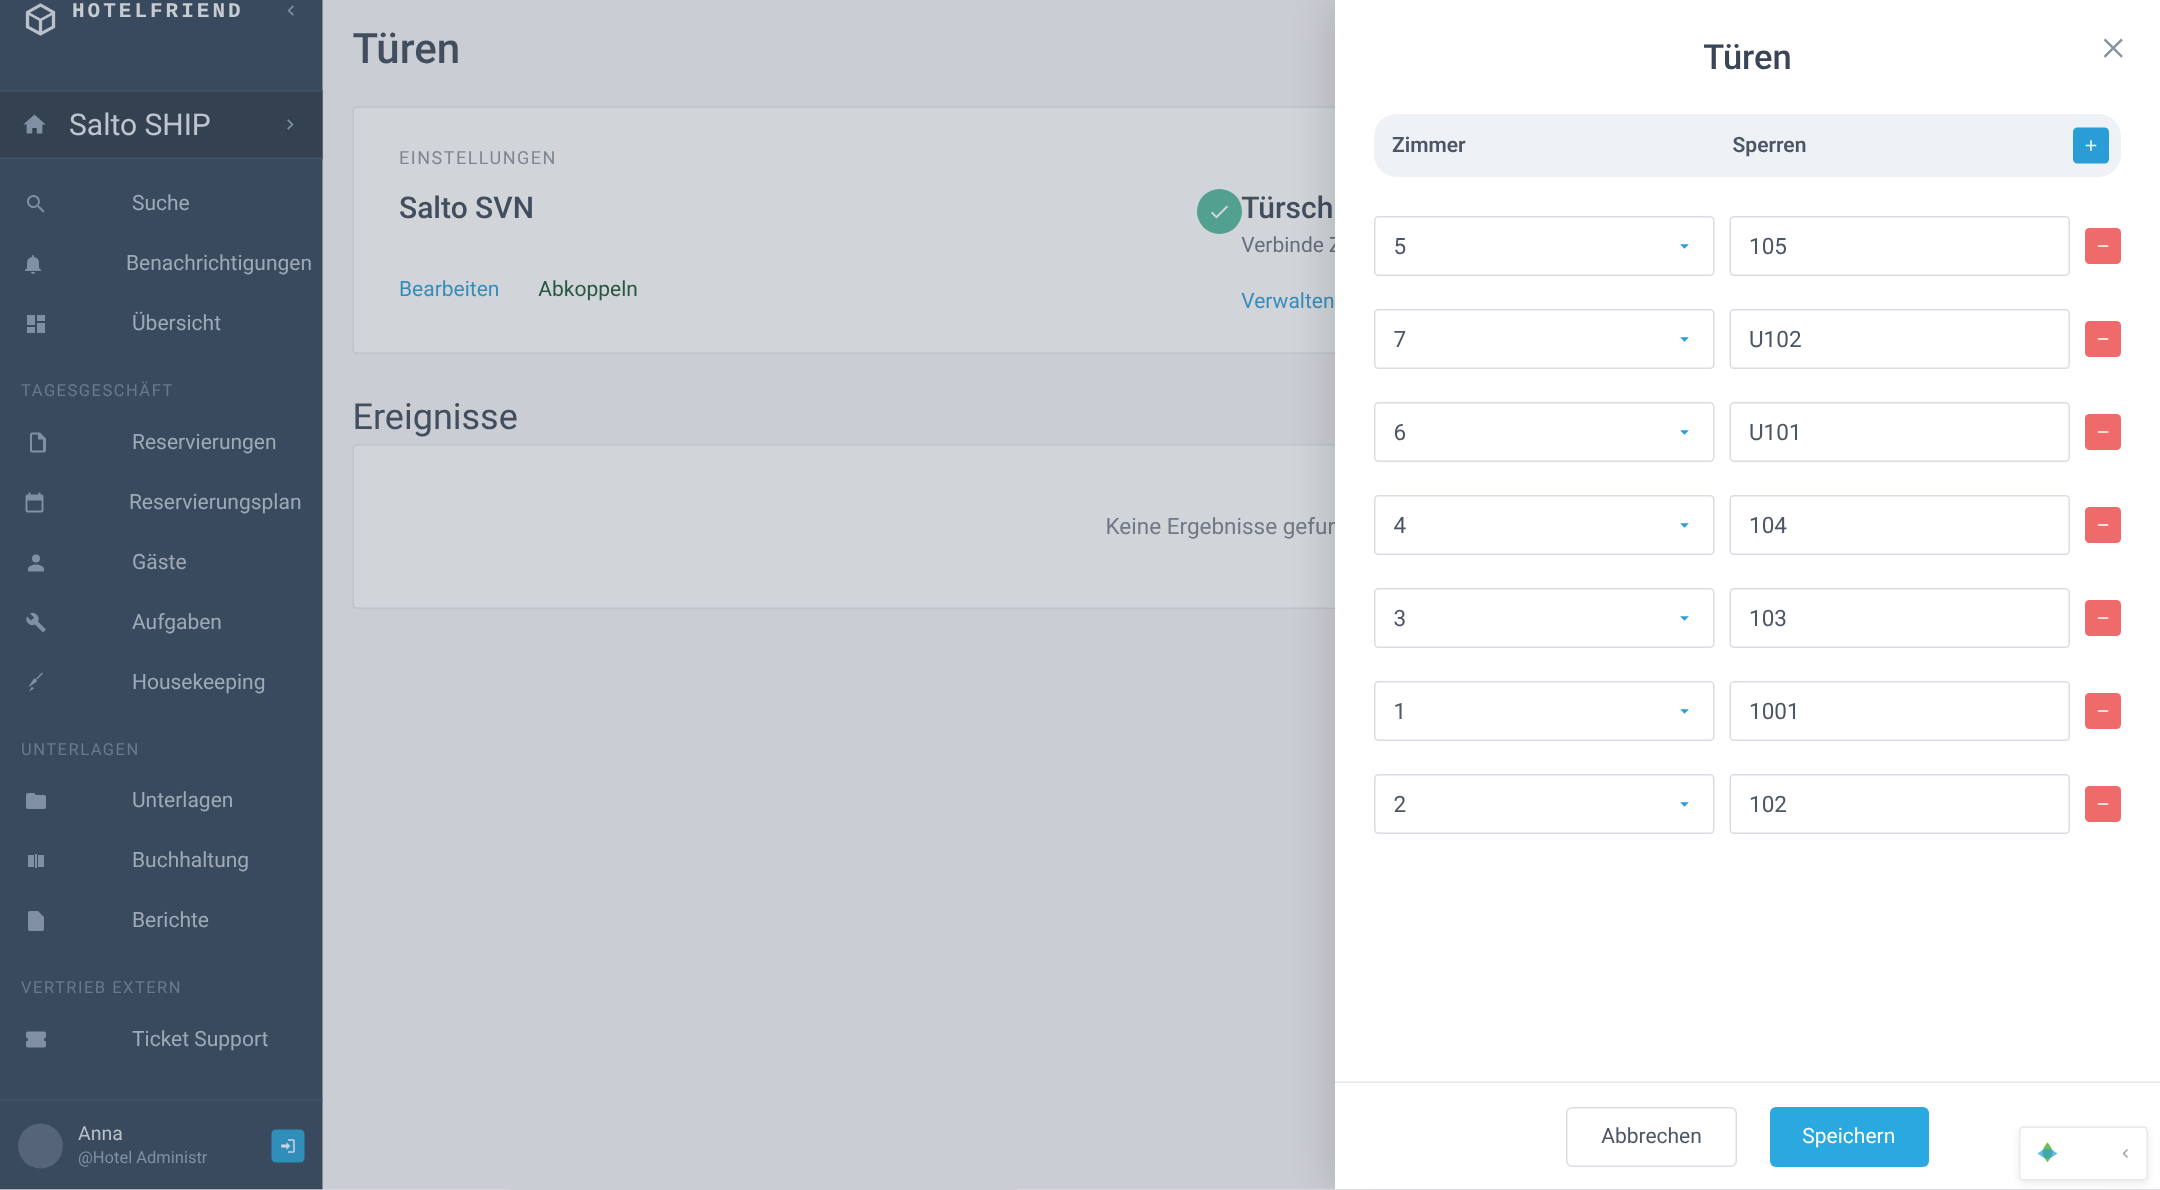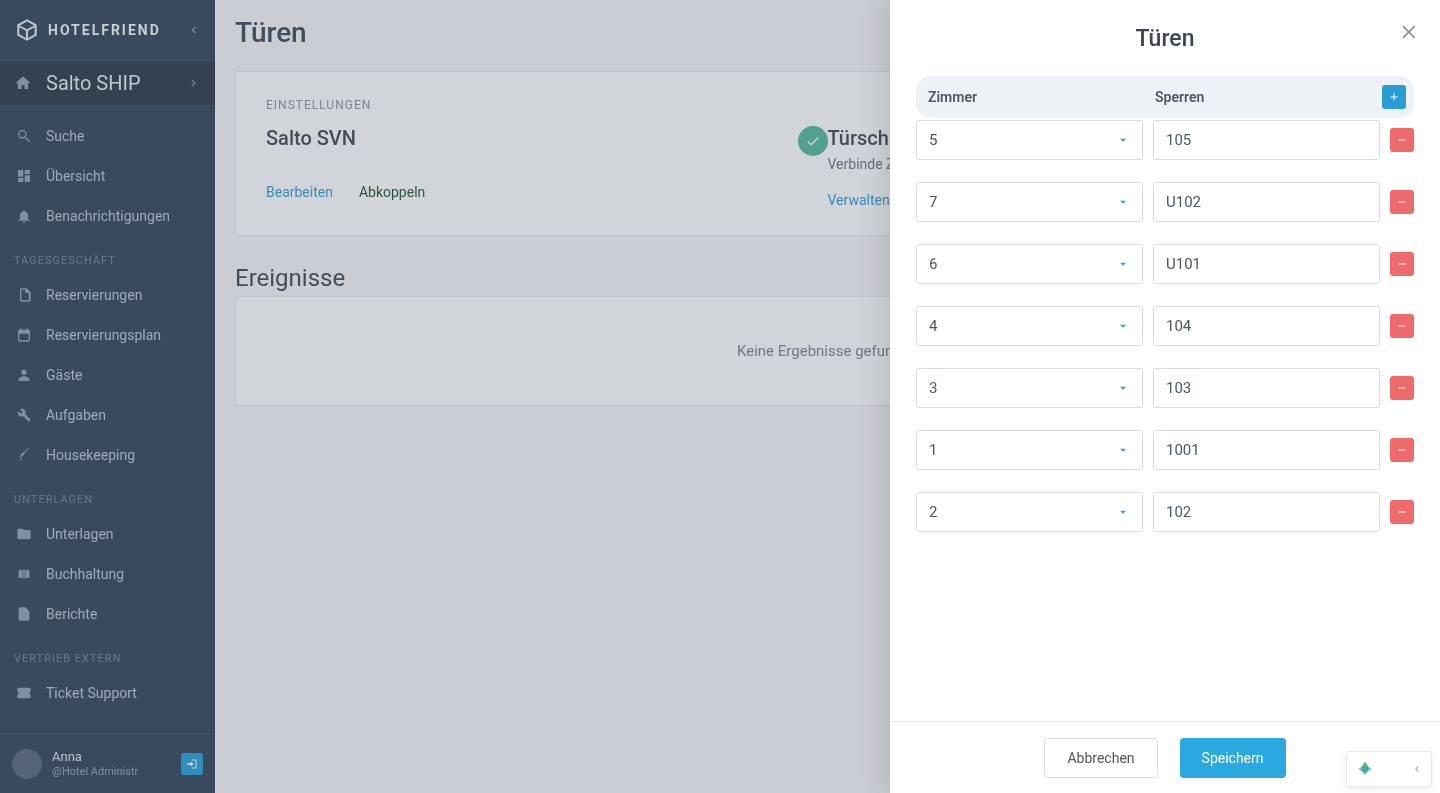--- a/index.html
+++ b/index.html
@@ -1,30 +1,30 @@
 <!DOCTYPE html>
 <html><head>
 <meta charset="utf-8">
 <style>
 * { box-sizing: border-box; margin: 0; padding: 0; }
 html, body { width: 1440px; height: 793px; overflow: hidden; font-family: -apple-system, BlinkMacSystemFont, "Segoe UI", Roboto, sans-serif; }
 body { position: relative; background: #f5f6f8; }
 
 
 .sidebar { position: absolute; left: 0; top: 0; width: 215px; height: 793px; background: #2e4157; color: #b9c4d1; display: flex; flex-direction: column; }
-.logo-row { height: 60px; display: flex; align-items: center; padding: 0 14px; }
+.logo-row { height: 60px; display: flex; padding: 0 14px; font-family: Liberation Mono, monospace; }
 .logo-cube svg { display: block; }
 .logo-text { font-size: 14px; font-weight: 700; letter-spacing: 2px; color: #f2f4f8; margin-left: 8px; }
 .logo-collapse { margin-left: auto; color: #8fa0b3; }
 .active-module { background: #243445; height: 46px; display: flex; align-items: center; padding: 0 14px; color: #e6ebf1; font-size: 20px; border-top: 1px solid #3a4d63; border-bottom: 1px solid #3a4d63; }
 .active-module .icon { width: 20px; margin-right: 12px; color: #8fa0b3; }
 .active-module .chev { margin-left: auto; color: #8fa0b3; }
 
 .nav-list { flex: 1; overflow: hidden; padding-top: 10px; }
-.nav-item { display: flex; align-items: center; height: 40px; padding: 0 14px; color: #b9c4d1; font-size: 14px; cursor: pointer; }
+.nav-item { display: flex; align-items: center; height: 40px; padding: 0 14px; color: #b9c4d1; font-size: 14px; cursor: pointer; gap: 42px; }
 .nav-item .icon { width: 20px; margin-right: 12px; color: #8fa0b3; display: inline-flex; justify-content: center; }
 .nav-section { padding: 18px 14px 8px 14px; font-size: 11px; letter-spacing: 1px; color: #6f8197; }
 .user-row { height: 60px; display: flex; align-items: center; padding: 0 12px; border-top: 1px solid #3a4d63; }
 .avatar { width: 30px; height: 30px; border-radius: 50%; background: #546579; margin-right: 10px; }
 .user-row .u-name { font-size: 13px; color: #dbe2ea; line-height: 1.2; }
 .user-row .u-sub { font-size: 11px; color: #8fa0b3; line-height: 1.2; }
 .user-row .exit { margin-left: auto; width: 22px; height: 22px; background: #1f9ed6; border-radius: 3px; display: flex; align-items: center; justify-content: center; color: #fff; }
 
 
 .main { position: absolute; left: 215px; top: 0; right: 0; bottom: 0; padding: 16px 20px; }
@@ -44,21 +44,21 @@
 
 
 .scrim { position: absolute; inset: 0; background: rgba(90,100,115,0.28); }
 
 
 .panel { position: absolute; right: 0; top: 0; width: 550px; height: 793px; background: #fff; box-shadow: -6px 0 24px rgba(0,0,0,0.12); display: flex; flex-direction: column; }
 .panel-head { position: relative; height: 76px; display: flex; align-items: center; justify-content: center; }
 .panel-head h2 { font-size: 23px; font-weight: 500; color: #3a4657; }
 .panel-close { position: absolute; right: 20px; top: 22px; color: #8a929e; cursor: pointer; }
 .panel-body { flex: 1; overflow: auto; padding: 0 26px; }
-.table-head { display: flex; align-items: center; background: #eef1f5; height: 42px; border-radius: 15px; padding: 0 8px 0 12px; margin-bottom: 2px; }
+.table-head { display: flex; align-items: center; background: #eef1f5; height: 42px; border-radius: 15px; padding: 0 8px 0 12px; margin-bottom: 26px; }
 .th { flex: 1; font-size: 14px; font-weight: 600; color: #4c5666; }
 .th-locks { flex: 1; }
 .add-btn { width: 24px; height: 24px; background: #2a9dd6; border-radius: 3px; display: flex; align-items: center; justify-content: center; color: #fff; font-weight: 700; cursor: pointer; }
 .row { display: flex; align-items: center; gap: 10px; margin-bottom: 22px; }
 .select, .input { height: 40px; border: 1px solid #d9dde3; border-radius: 3px; padding: 0 12px; font-size: 15px; color: #4c5666; display: flex; align-items: center; background: #fff; }
 .select { flex: 1; justify-content: space-between; cursor: pointer; }
 .input { flex: 1; }
 .chev-down { color: #2a9dd6; }
 .remove-btn { width: 24px; height: 24px; background: #ef6b6b; border-radius: 3px; display: flex; align-items: center; justify-content: center; color: #fff; cursor: pointer; font-weight: 700; }
 .panel-foot { height: 72px; border-top: 1px solid #e6e8ec; display: flex; align-items: center; justify-content: center; gap: 22px; }
@@ -111,32 +111,32 @@
           <span class="icon">
             <svg width="16" height="16" viewBox="0 0 24 24">
               <path fill="currentColor" d="M15.5 14h-.8l-.3-.3a6.5 6.5 0 1 0-.7.7l.3.3v.8l5 5 1.5-1.5-5-5zM9.5 14A4.5 4.5 0 1 1 14 9.5 4.5 4.5 0 0 1 9.5 14z"></path>
             </svg>
           </span>
           <span>Suche</span>
         </div>
         <div class="nav-item">
           <span class="icon">
             <svg width="16" height="16" viewBox="0 0 24 24">
+              <path fill="currentColor" d="M12 22a2 2 0 0 0 2-2h-4a2 2 0 0 0 2 2zm6-6V11a6 6 0 0 0-5-5.9V4a1 1 0 0 0-2 0v1.1A6 6 0 0 0 6 11v5l-2 2v1h16v-1z"></path>
+            </svg>
+          </span>
+          <span>Benachrichtigungen</span>
+        </div>
+        <div class="nav-item">
+          <span class="icon">
+            <svg width="16" height="16" viewBox="0 0 24 24">
               <path fill="currentColor" d="M3 13h8V3H3v10zm0 8h8v-6H3v6zm10 0h8V11h-8v10zm0-18v6h8V3h-8z"></path>
             </svg>
           </span>
           <span>Übersicht</span>
-        </div>
-        <div class="nav-item">
-          <span class="icon">
-            <svg width="16" height="16" viewBox="0 0 24 24">
-              <path fill="currentColor" d="M12 22a2 2 0 0 0 2-2h-4a2 2 0 0 0 2 2zm6-6V11a6 6 0 0 0-5-5.9V4a1 1 0 0 0-2 0v1.1A6 6 0 0 0 6 11v5l-2 2v1h16v-1z"></path>
-            </svg>
-          </span>
-          <span>Benachrichtigungen</span>
         </div>
       </div>
     <div class="nav-section">TAGESGESCHÄFT</div>
     <div id="nav-1">
         <div class="nav-item">
           <span class="icon">
             <svg width="16" height="16" viewBox="0 0 24 24">
               <path fill="currentColor" d="M16 2H8a2 2 0 0 0-2 2v16a2 2 0 0 0 2 2h12a2 2 0 0 0 2-2V8l-6-6zM8 20V4h6v5h5v11H8z"></path>
             </svg>
           </span>

